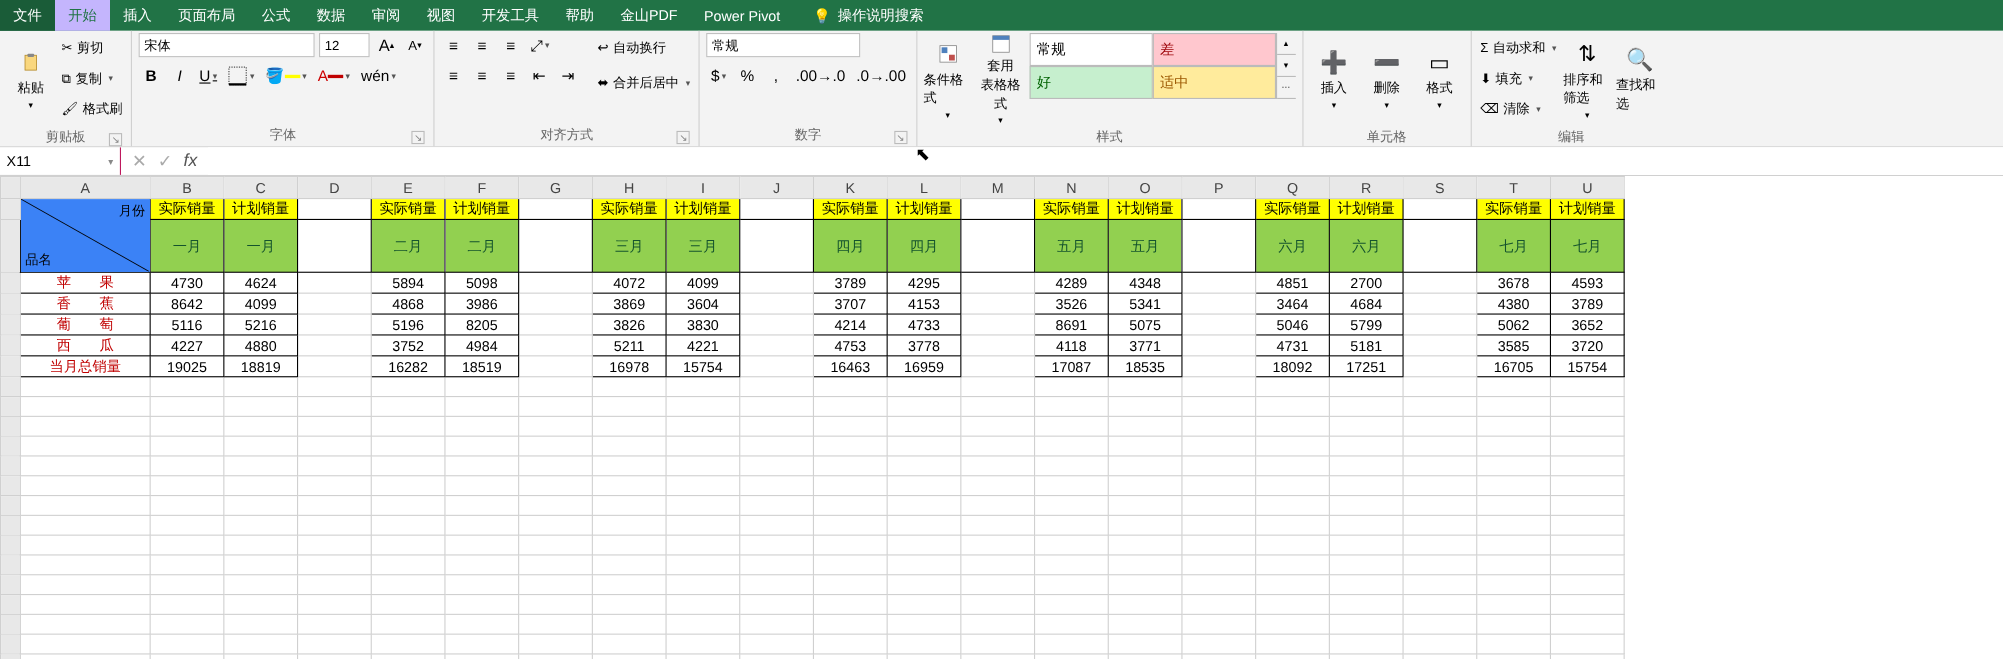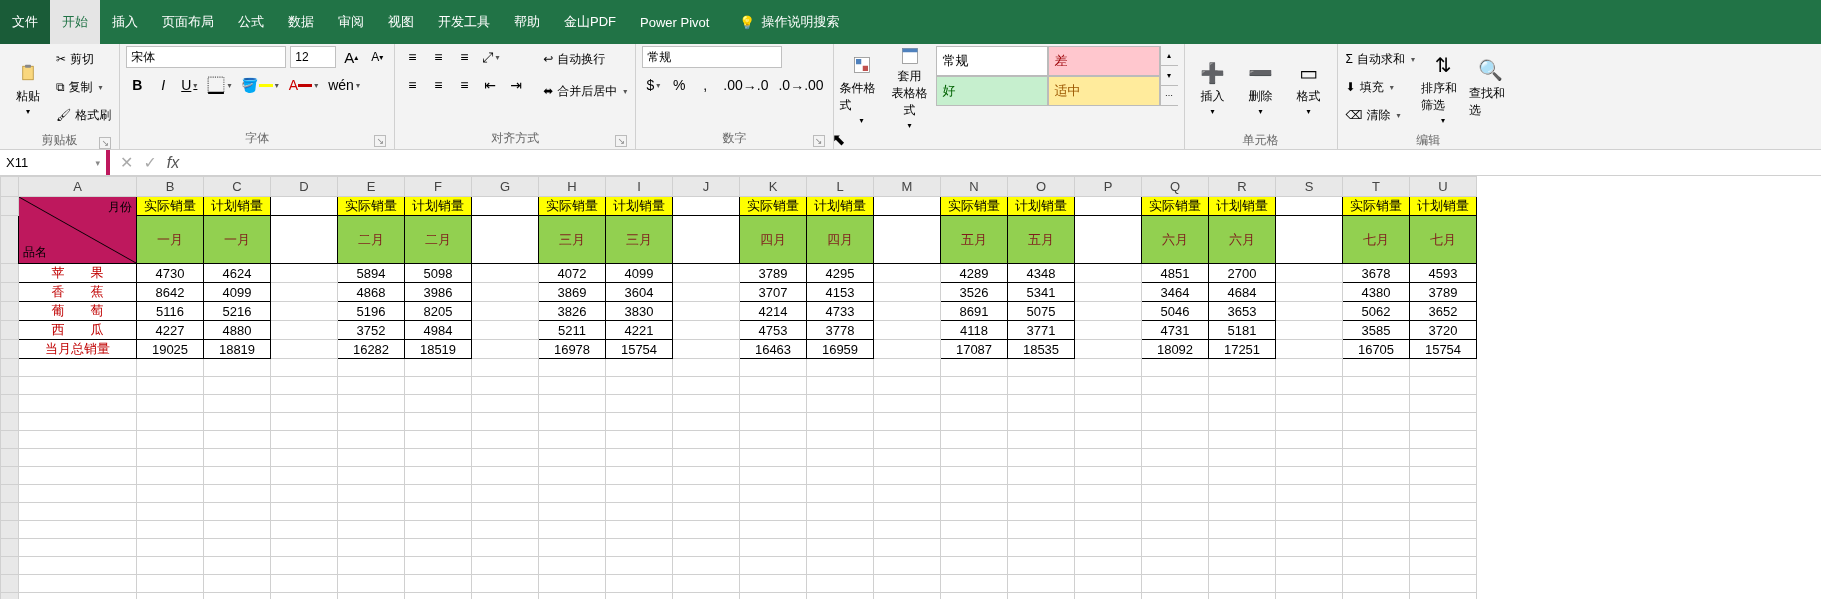--- a/index.html
+++ b/index.html
@@ -1,20 +1,20 @@
 <!DOCTYPE html>
 <html><head>
 <meta charset="utf-8">
 <style>
 * { box-sizing: border-box; margin: 0; padding: 0; font-family: "Microsoft YaHei", "SimSun", sans-serif; }
 body { background: #fff; overflow: hidden; width: 1821px; height: 599px; }
 
-.tabbar { background: #217346; height: 44px; display: flex; align-items: stretch; color: #fff; font-size: 13px; }
+.tabbar { background: #217346; height: 28px; display: flex; align-items: stretch; color: #fff; font-size: 13px; }
 .tab { padding: 0 12px; display: flex; align-items: center; cursor: pointer; }
-.tab.active { background: #e5e5e5; color: #217346; }
+.tab.active { background: #c4b5fd; color: #217346; }
 .tab.file { background: #1a5c38; }
 .tell-me { display: flex; align-items: center; gap: 6px; padding: 0 10px; margin-left: 8px; }
 
 .ribbon { background: #f3f3f3; border-bottom: 1px solid #d0d0d0; height: 106px; display: flex; }
 .group { border-right: 1px solid #d0d0d0; display: flex; flex-direction: column; padding: 2px 6px 0 6px; }
 .group-body { flex: 1; display: flex; align-items: flex-start; gap: 4px; }
 .group-label { text-align: center; font-size: 12px; color: #666; padding: 2px 0; position: relative; }
 .group-label .launcher { position: absolute; right: 2px; bottom: 2px; font-size: 9px; color: #888; cursor: pointer; border: 1px solid #bbb; width: 12px; height: 12px; line-height: 10px; text-align: center; }
 
 .btn-big { display: flex; flex-direction: column; align-items: center; justify-content: center; width: 44px; height: 84px; font-size: 12px; cursor: pointer; gap: 2px; }
@@ -31,40 +31,40 @@
 .icon-btn.split::after { content: "▾"; font-size: 8px; margin-left: 2px; color: #555; }
 .style-cell { width: 112px; height: 30px; border: 1px solid #bbb; font-size: 13px; display: flex; align-items: center; padding: 0 6px; cursor: pointer; }
 .style-normal { background: #fff; color: #000; }
 .style-bad { background: #ffc7ce; color: #9c0006; }
 .style-good { background: #c6efce; color: #006100; }
 .style-neutral { background: #ffeb9c; color: #9c5700; }
 .style-scroll { width: 18px; display: flex; flex-direction: column; border-left: 1px solid #bbb; }
 .style-scroll div { flex: 1; display: flex; align-items: center; justify-content: center; font-size: 8px; border-bottom: 1px solid #bbb; cursor: pointer; }
 
 .namebox-row { height: 26px; display: flex; border-bottom: 1px solid #d0d0d0; background: #fff; }
-.namebox { width: 110px; border-right: 4px solid #be185d; display: flex; align-items: center; padding: 0 6px; font-size: 13px; }
+.namebox { width: 110px; border-right: 1px solid #be185d; display: flex; align-items: center; padding: 0 6px; font-size: 13px; }
 .namebox .dd { margin-left: auto; font-size: 9px; color: #888; }
 .fx-icons { display: flex; align-items: center; padding: 0 10px; gap: 10px; color: #aaa; }
 .fx-icons .fx { font-style: italic; color: #555; }
 .formula-input { flex: 1; border: none; font-size: 13px; padding: 0 6px; outline: none; }
 
 .sheet { position: relative; overflow: auto; height: 439px; }
 table.grid { border-collapse: collapse; table-layout: fixed; }
 .grid th, .grid td { border: 1px solid #d0d0d0; font-size: 13px; height: 18px; padding: 0; text-align: center; overflow: hidden; white-space: nowrap; }
 .grid th { background: #e8e8e8; font-weight: normal; color: #444; position: sticky; }
 .grid thead th { top: 0; z-index: 2; }
 .grid .rowhdr { width: 18px; min-width: 18px; background: #e8e8e8; font-size: 11px; }
 .grid thead th.colhdr { height: 20px; }
 .colA { width: 118px; } .colDefault { width: 67px; }
 .hdr-yellow { background: #ffff00 !important; font-weight: normal; border: 1px solid #000 !important; }
-.hdr-green { background: #92d050 !important; color: #7f1d1d; border: 1px solid #000 !important; margin-left: 20px; }
+.hdr-green { background: #92d050 !important; color: #14532d; border: 1px solid #000 !important; margin-left: 20px; }
 .hdr-merged { background: #fff; border: 1px solid #000 !important; }
 .data-cell { border: 1px solid #000 !important; }
 .row-label { color: #c00000; border: 1px solid #000 !important; font-weight: normal; }
-.diag-cell { position: relative; background: #be185d; border: 1px solid #000 !important; }
+.diag-cell { position: relative; background: #3b82f6; border: 1px solid #000 !important; }
 .diag-cell .d1 { position: absolute; right: 4px; top: 2px; font-size: 12px; }
 .diag-cell .d2 { position: absolute; left: 4px; bottom: 2px; font-size: 12px; }
 .diag-cell svg { position: absolute; inset: 0; width: 100%; height: 100%; }
 
 .cursor-icon { position: absolute; left: 832px; top: 130px; z-index: 100; font-size: 16px; color: #000; pointer-events: none; }
 .caret::after { content: "▾"; font-size: 8px; margin-left: 2px; color: #555; }
 svg.ico { width: 18px; height: 18px; }
 </style>
 </head>
 <body>
@@ -232,20 +232,21 @@
             <div class="style-cell style-neutral">适中</div>
           </div>
         </div>
         <div class="style-scroll">
             <div>▴</div>
             <div>▾</div>
             <div>⋯</div>
           </div>
       </div>
     </div>
+    <div class="group-label"><span>样式</span></div>
   </div>
 
   <div class="group">
     <div class="group-body">
       <div class="btn-big">
           <span class="icon">➕</span>
           <span>插入</span>
           <span style="font-size:8px;">▾</span>
         </div>
       <div class="btn-big">
@@ -471,21 +472,21 @@
           <td class="data-cell">3826</td>
           <td class="data-cell">3830</td>
           <td></td>
           <td class="data-cell">4214</td>
           <td class="data-cell">4733</td>
           <td></td>
           <td class="data-cell">8691</td>
           <td class="data-cell">5075</td>
           <td></td>
           <td class="data-cell">5046</td>
-          <td class="data-cell">3653</td>
+          <td class="data-cell">5799</td>
           <td></td>
           <td class="data-cell">5062</td>
           <td class="data-cell">3652</td>
         </tr>
         <tr>
           <th class="rowhdr"></th>
           <td class="row-label">西　　瓜</td>
           <td class="data-cell">4227</td>
           <td class="data-cell">4880</td>
           <td></td>

